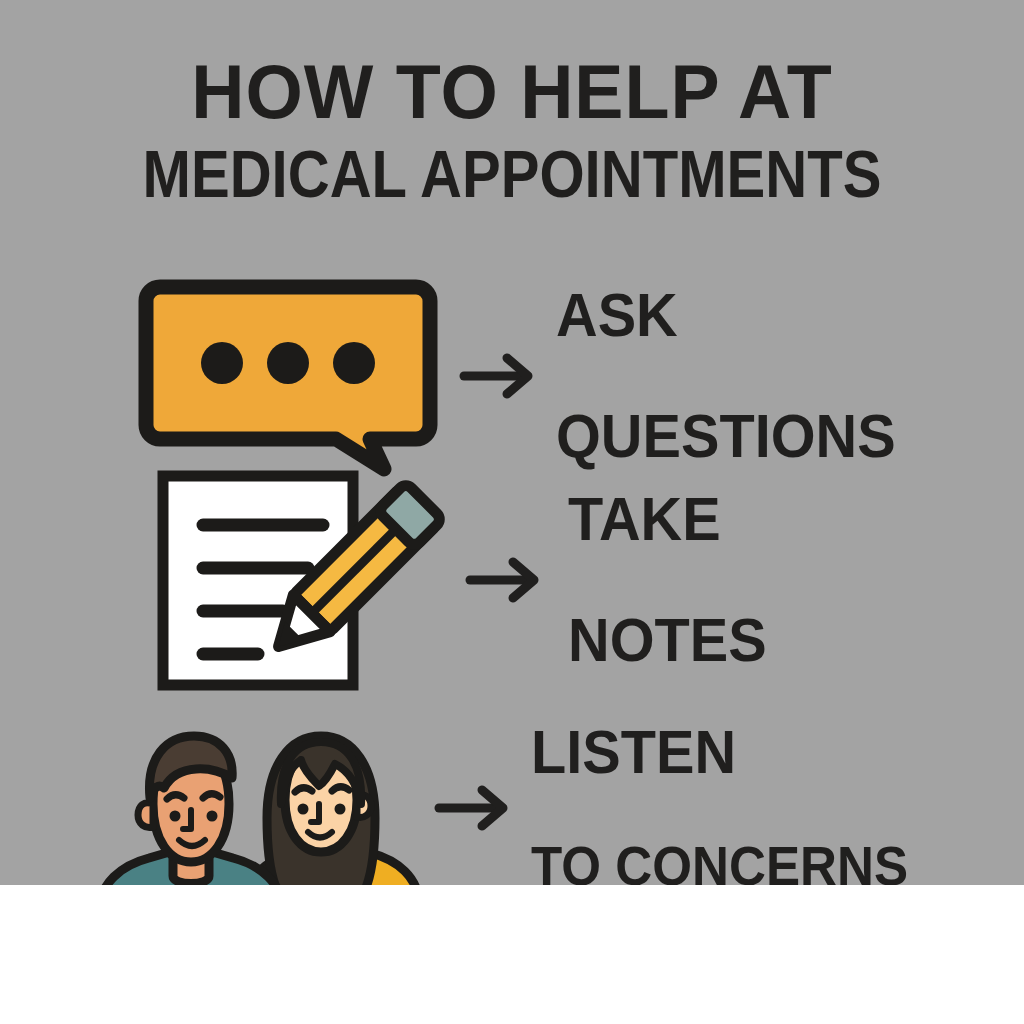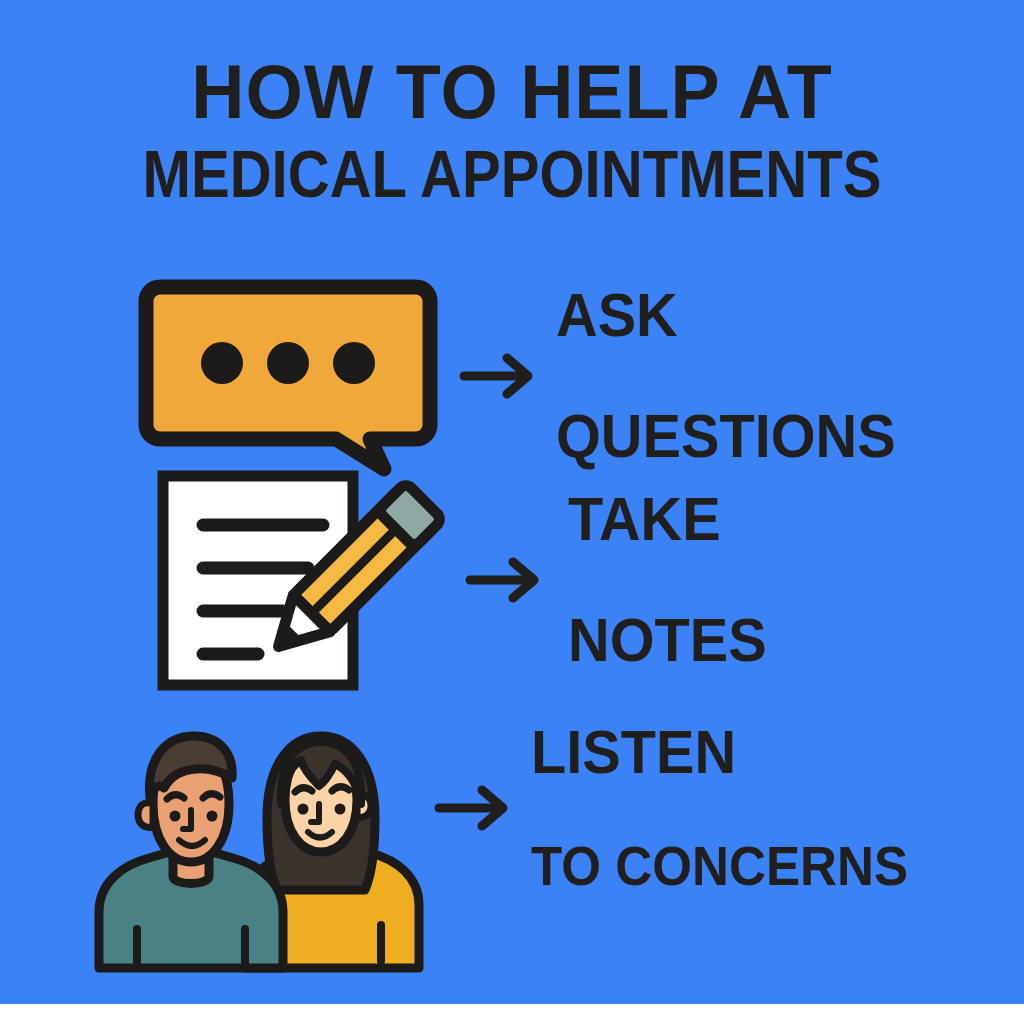--- a/index.html
+++ b/index.html
@@ -7,22 +7,22 @@
     margin: 0;
     padding: 0;
     background: #ffffff;
   }
   body {
     font-family: "Liberation Sans", sans-serif;
   }
   #poster {
     position: relative;
     width: 1024px;
-    height: 1004px;
-    background: #3b82f6;
+    height: 885px;
+    background: #a3a3a3;
     overflow: hidden;
   }
 
   
   .title-block {
     position: absolute;
     top: 52px;
     left: 0;
     width: 1024px;
     text-align: center;

